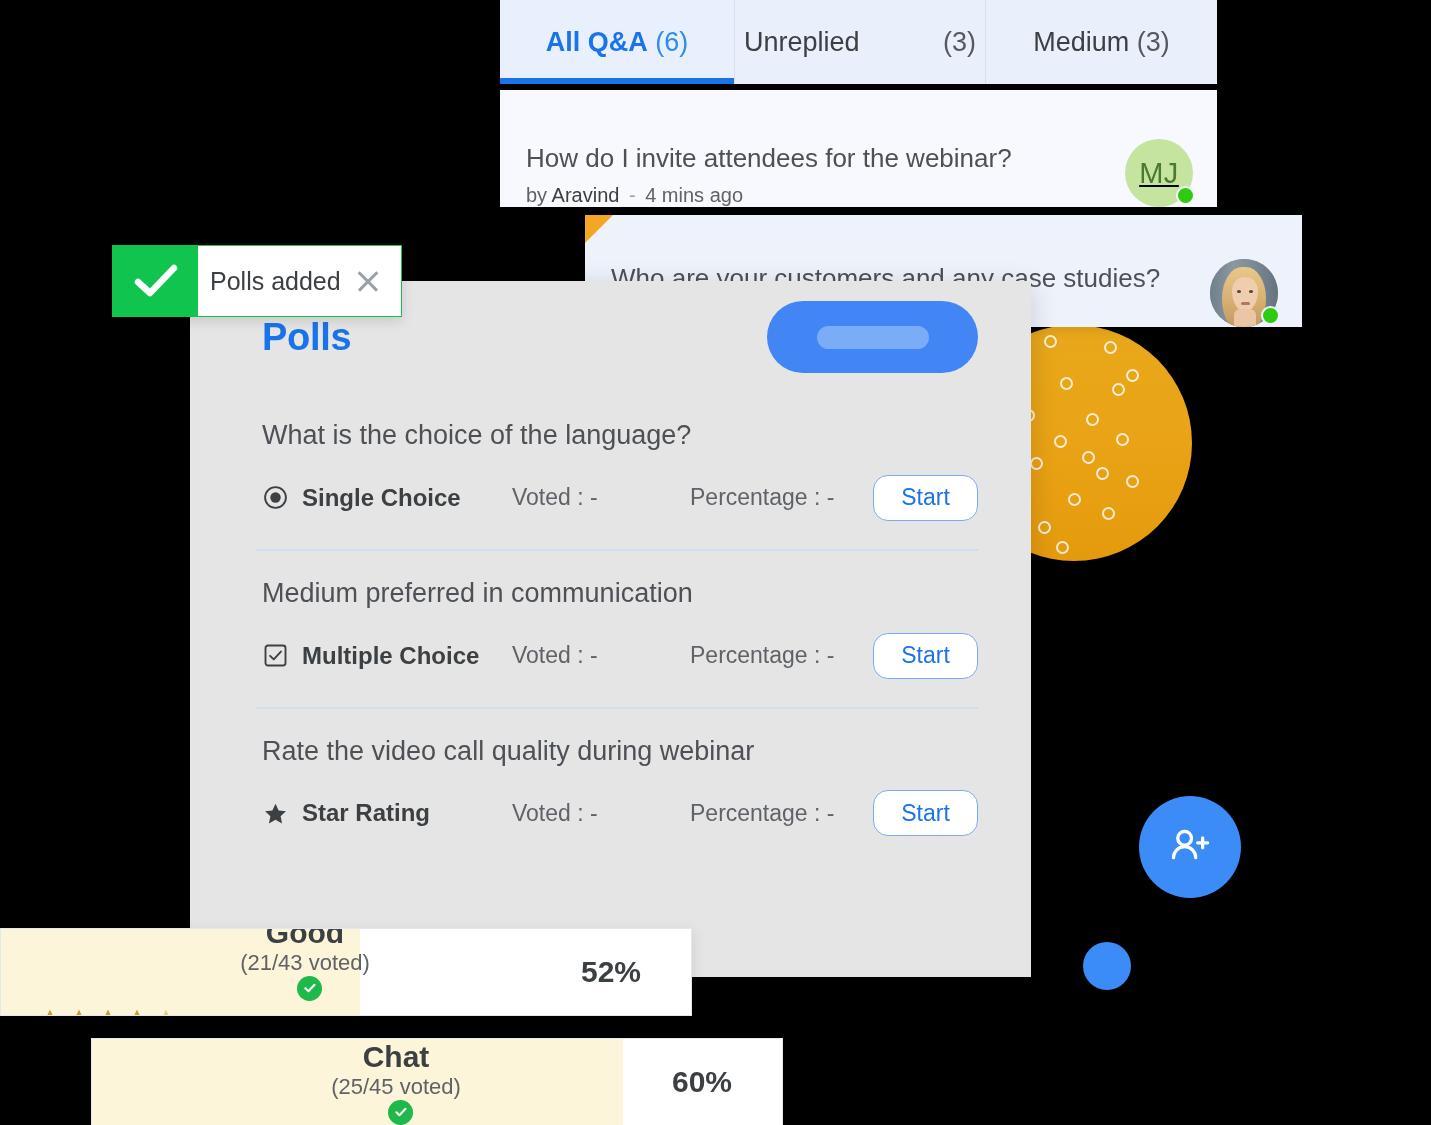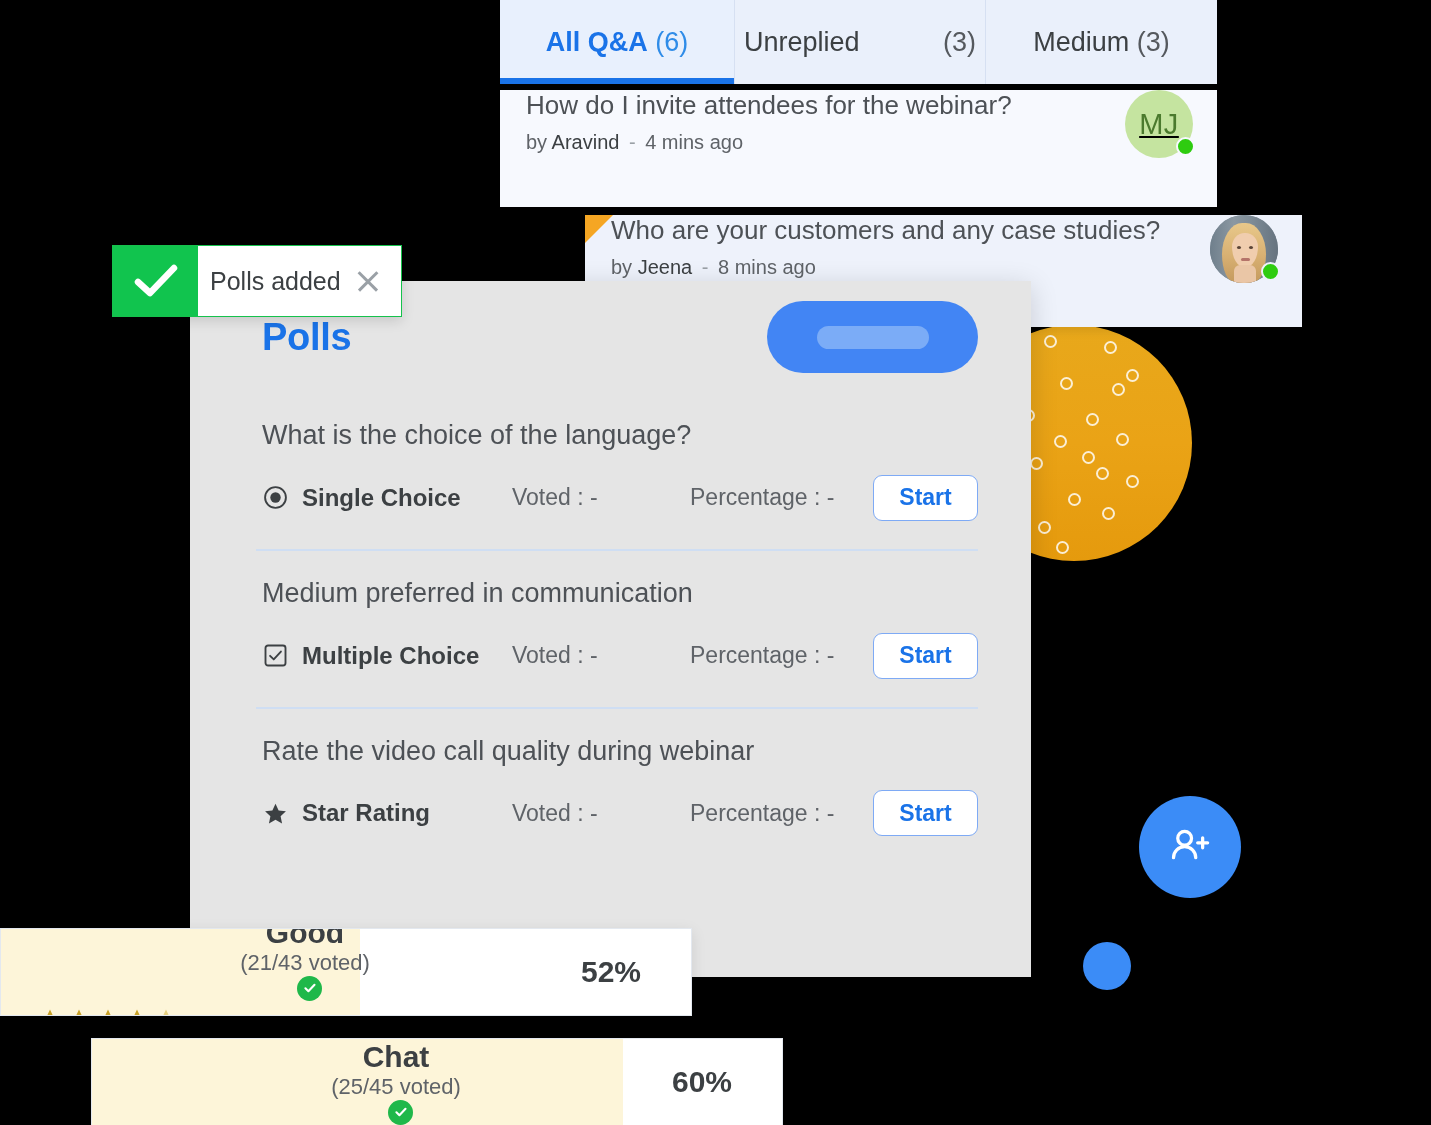--- a/index.html
+++ b/index.html
@@ -58,21 +58,21 @@
   #tab-all { width: 235px; }
   #tab-unreplied { width: 251px; gap: 38px; }
   #tab-replied { width: 231px; }
 
   
   .qa-card {
     position: absolute;
     background: #f7f9fe;
     box-sizing: border-box;
     display: flex;
-    align-items: flex-start;
+    align-items: flex-end;
     padding: 0 24px 0 26px;
   }
   #qa-card-1 {
     left: 500px;
     top: 90px;
     width: 717px;
     height: 117px;
   }
   #qa-card-2 {
     left: 585px;
@@ -350,25 +350,25 @@
   .poll-percentage {
     font-size: 23px;
     color: #5f6368;
     flex: 1 1 auto;
   }
   .poll-start-btn {
     flex: 0 0 auto;
     width: 105px;
     height: 46px;
     border: 1.6px solid #7eaaf5;
-    border-radius: 9px;
+    border-radius: 15px;
     background: #ffffff;
     color: #1a73e8;
     font-size: 23px;
-    font-weight: bold;
+    font-weight: normal;
     font-family: "Liberation Sans", sans-serif;
     cursor: pointer;
     display: flex;
     align-items: center;
     justify-content: center;
   }
 
   
   #fab-add-person {
     position: absolute;

